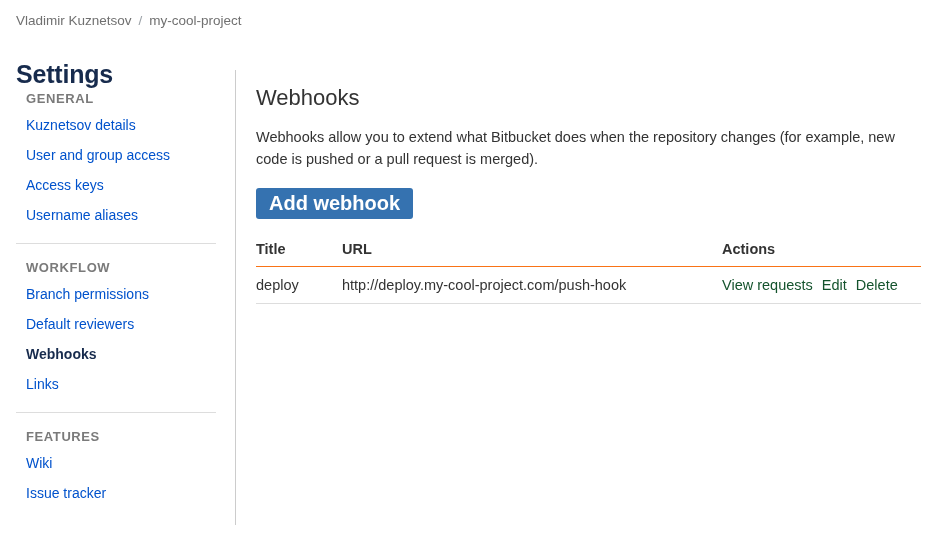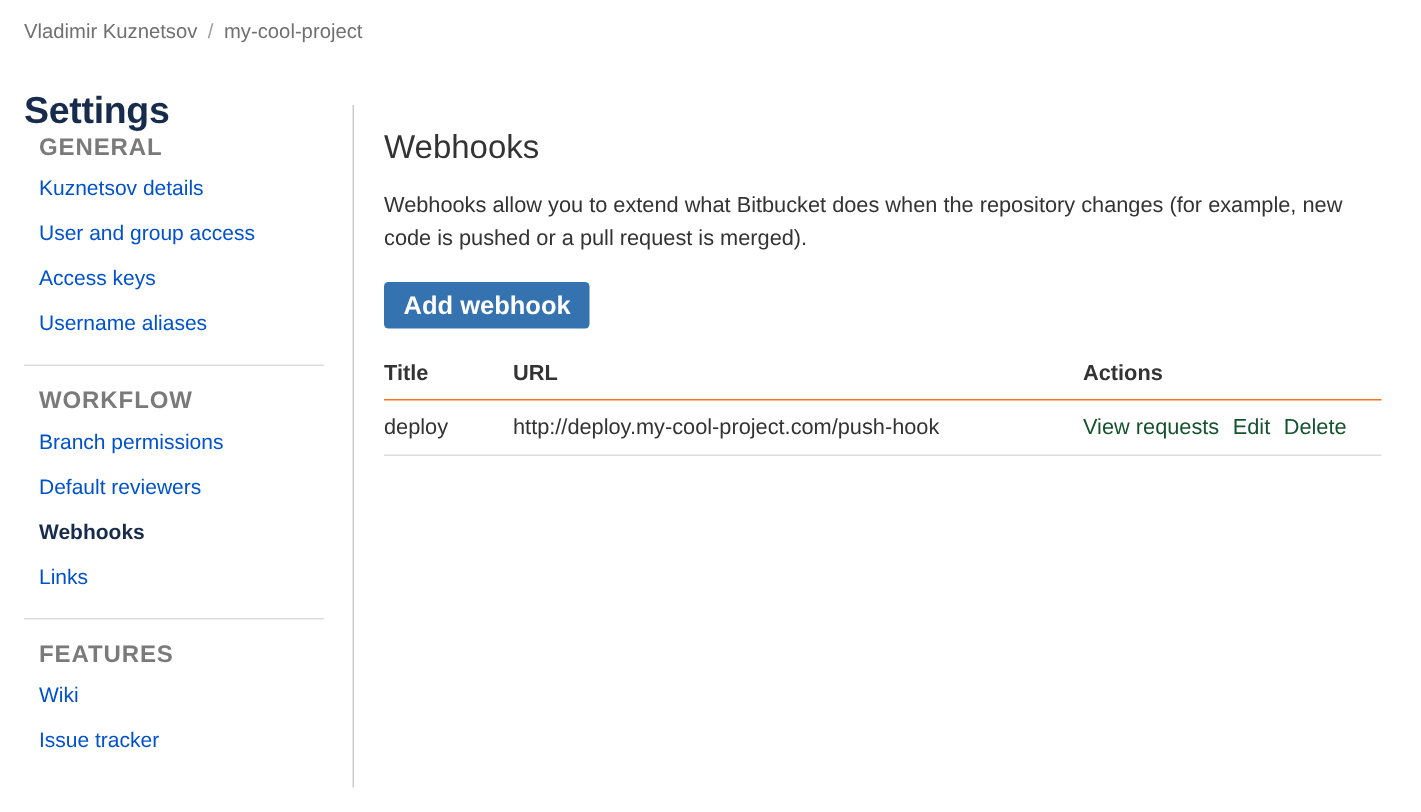--- a/index.html
+++ b/index.html
@@ -51,21 +51,21 @@
   .sidebar-divider-vertical {
     position: absolute;
     left: 235px;
     top: 70px;
     width: 1px;
     height: 455px;
     background: #cccccc;
   }
   .nav-group { padding: 0; }
   .nav-heading {
-    font-size: 16px;
+    font-size: 13px;
     font-weight: bold;
     color: #7a7a7a;
     letter-spacing: 0.6px;
     padding-left: 26px;
     margin: 0;
     height: 22px;
     line-height: 22px;
   }
   .nav-item {
     display: block;
@@ -109,21 +109,21 @@
   }
   .content-para a {
     color: #4a7ebb;
     text-decoration: none;
   }
 
   .btn-primary {
     display: inline-block;
     background: #3572b0;
     color: #ffffff;
-    font-size: 17px;
+    font-size: 20px;
     font-weight: bold;
     border: none;
     border-radius: 3px;
     padding: 0 13px;
     height: 31px;
     line-height: 31px;
     cursor: pointer;
     margin-top: 4px;
     font-family: "Liberation Sans", sans-serif;
   }

